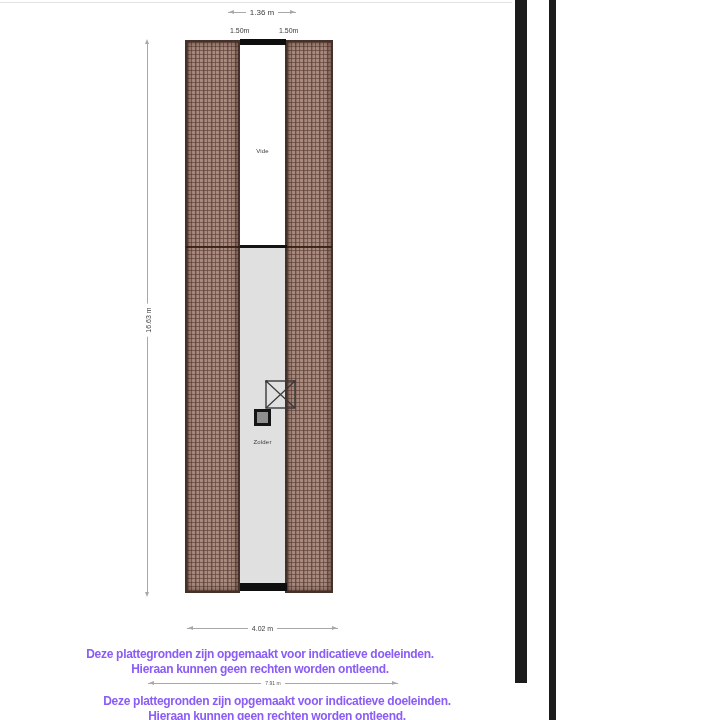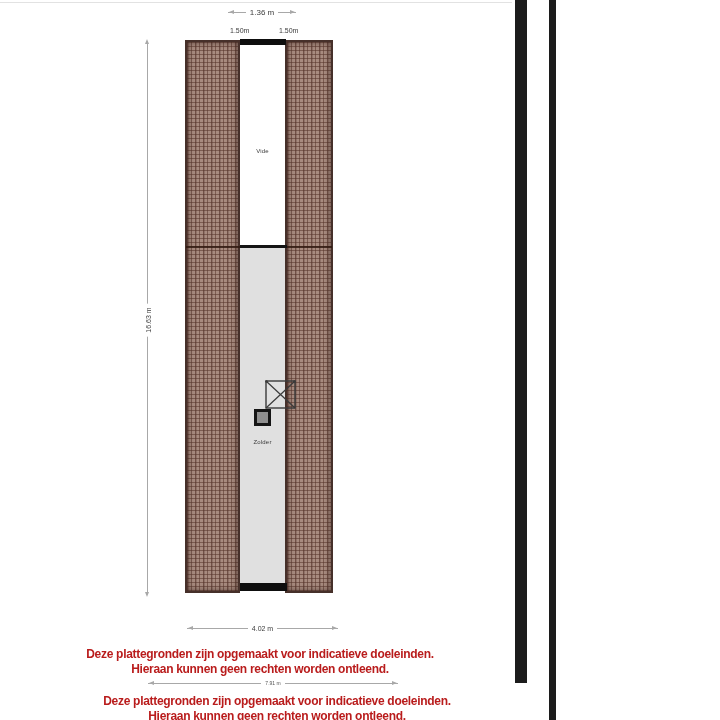--- a/index.html
+++ b/index.html
@@ -64,21 +64,21 @@
   .vdim-line::before { content:""; position:absolute; left:-2.5px; top:-1px;
                 border:2.5px solid transparent; border-bottom:5px solid #a8a8a8; transform:translateY(-5px); }
   .vdim-line::after  { content:""; position:absolute; left:-2.5px; bottom:-1px;
                 border:2.5px solid transparent; border-top:5px solid #a8a8a8; transform:translateY(5px); }
   .vdim-label { position:absolute; left:148px; top:320px;
                 transform:translate(-50%,-50%) rotate(-90deg);
                 background:#ffffff; padding:1px 4px; font-size:7px; color:#3c3c3c; white-space:nowrap; }
 
   
   .disclaimer { position:absolute; text-align:center; font-weight:bold;
-                font-size:12px; line-height:14.5px; color:#b91c1c; letter-spacing:-0.3px; }
+                font-size:12px; line-height:14.5px; color:#8b5cf6; letter-spacing:-0.3px; }
   .disclaimer-1 { left:0px;  top:647px; width:520px; }
   .disclaimer-2 { left:17px; top:694px; width:520px; }
 
   
   .top-hairline { position:absolute; left:0; top:2px; width:512px; height:1px; background:#e2e2e2; }
   .bar-thick { position:absolute; left:515px; top:0; width:12px; height:683px; background:#1c1c1c; }
   .bar-thin  { position:absolute; left:549px; top:0; width:7px;  height:720px; background:#1c1c1c; }
 </style>
 </head>
 <body>

